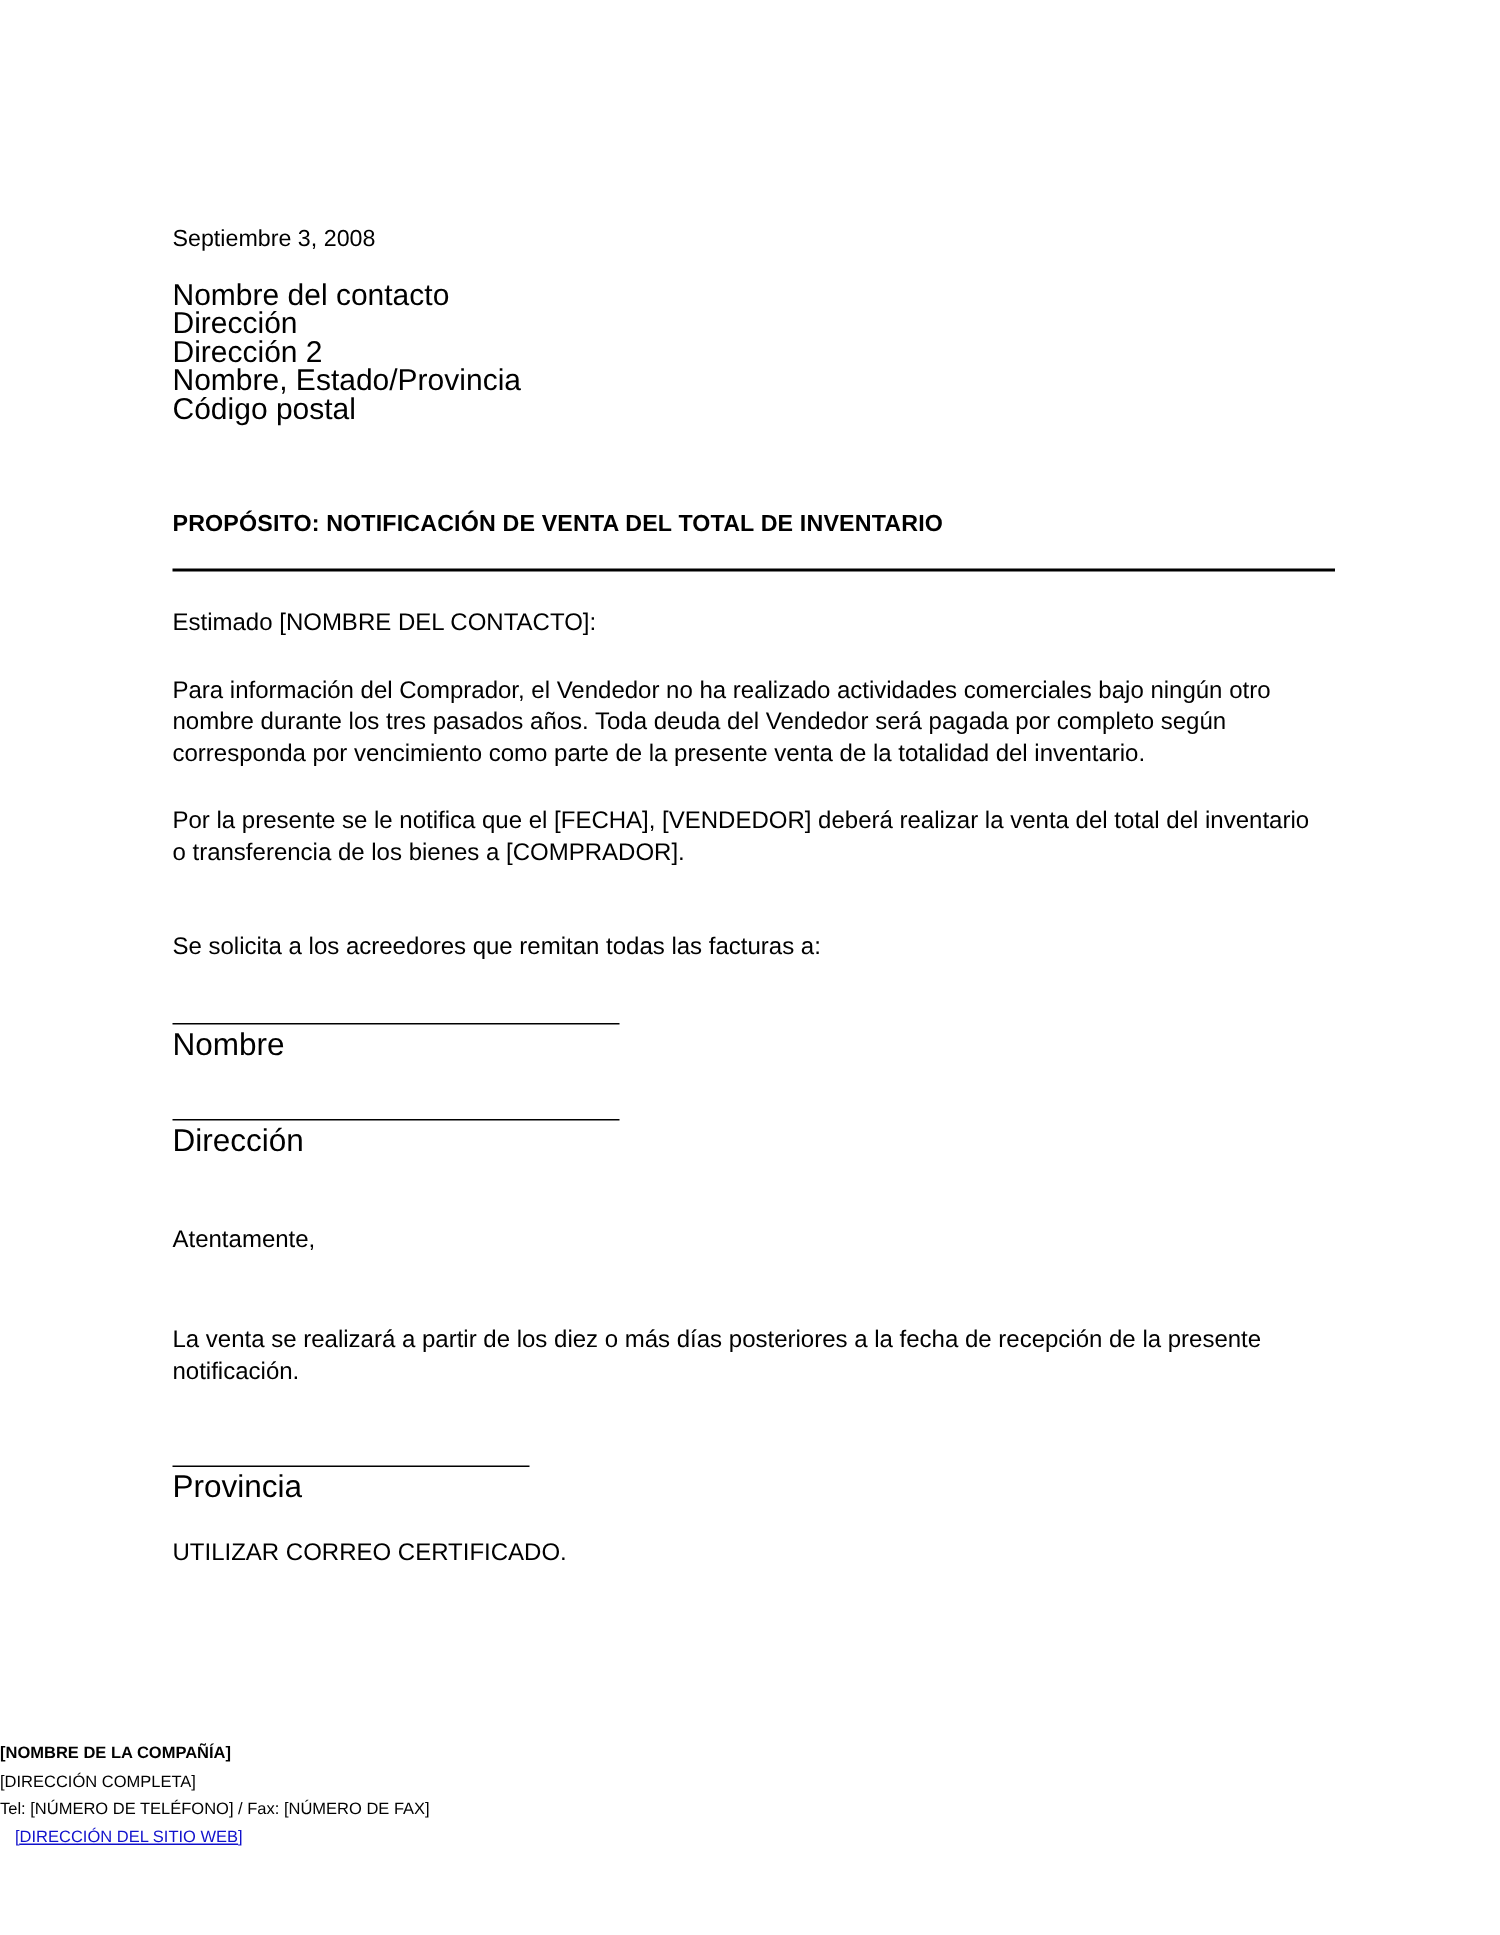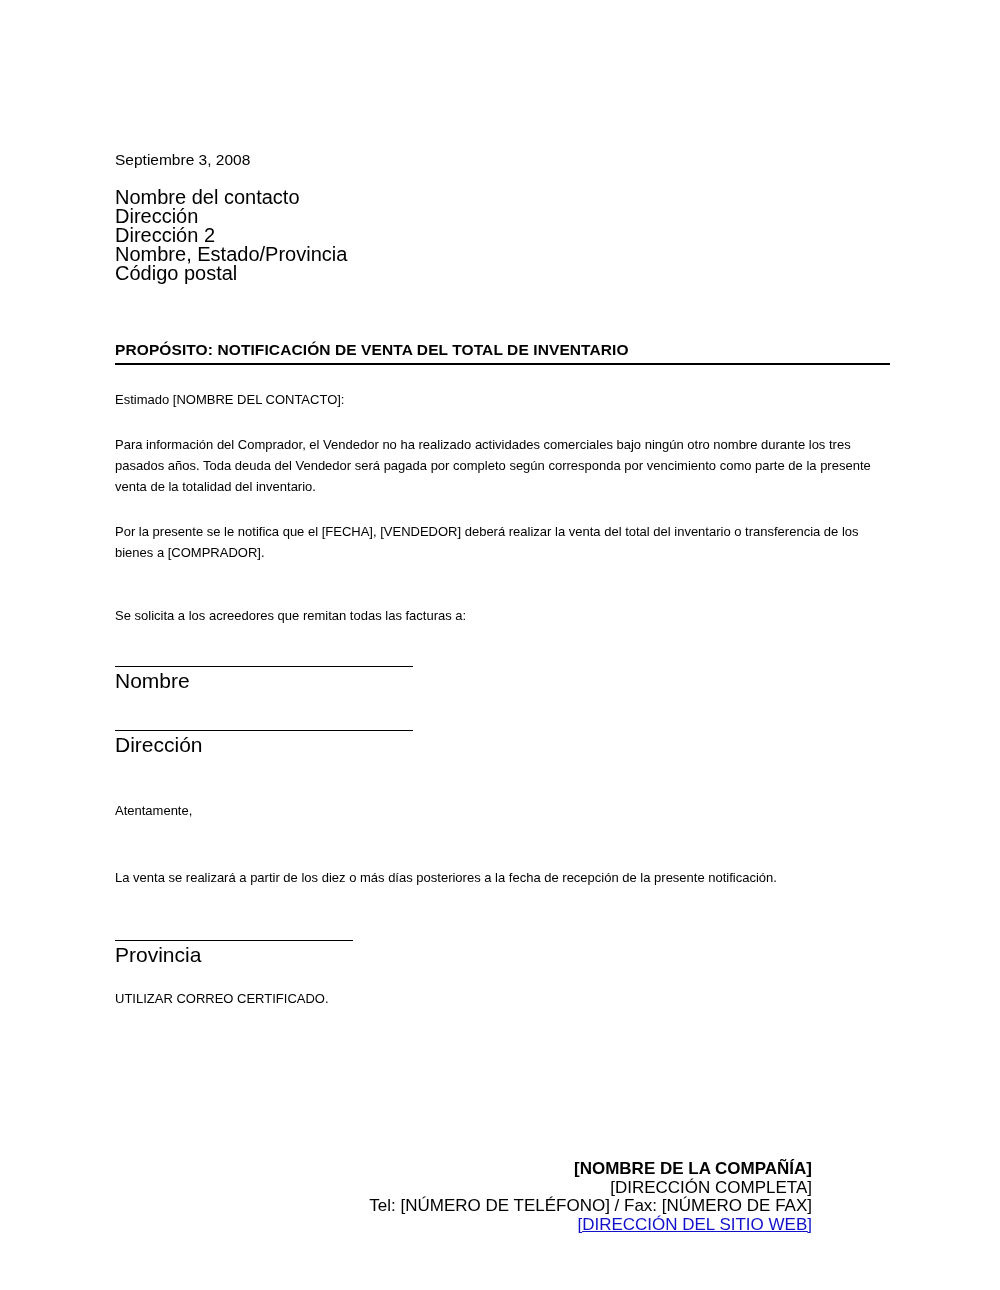--- a/index.html
+++ b/index.html
@@ -36,28 +36,28 @@
 
   .date-line { margin-bottom: 19px; }
 
   .addr-line { font-size: 20px; line-height: 19px; }
 
   .subject {
     margin-top: 58px;
     font-size: 15.5px;
     font-weight: bold;
     letter-spacing: 0.1px;
-    padding-bottom: 4px;
+    padding-bottom: 20px;
     border-bottom: 2.5px solid #000;
     width: 775px;
     box-sizing: border-box;
   }
 
   .para {
-    font-size: 13px;
+    font-size: 16px;
     line-height: 21px;
     margin-top: 24px;
     max-width: 760px;
     text-align: left;
   }
 
   .sig-rule {
     width: 298px;
     border-top: 1.6px solid #000;
     height: 0;
@@ -70,22 +70,22 @@
     font-size: 21px;
     line-height: 19px;
     margin-top: 4px;
   }
 
   .footer {
     position: absolute;
     left: 0;
     top: 1160px;
     width: 812px;
-    text-align: right;
-    font-size: 17px;
+    text-align: left;
+    font-size: 11px;
     line-height: 18.5px;
   }
   .footer .company {
     font-weight: bold;
   }
   .footer a {
     color: #1111cc;
     text-decoration: underline;
     margin-left: 10px;
   }

